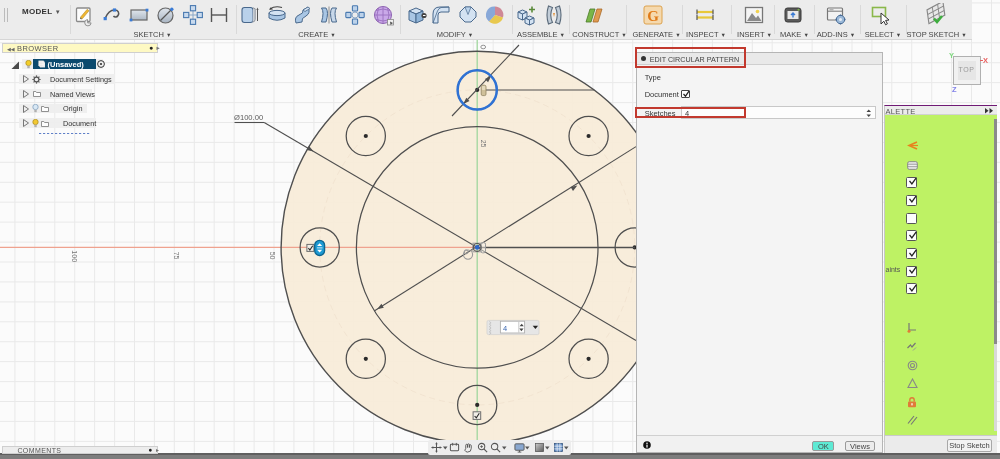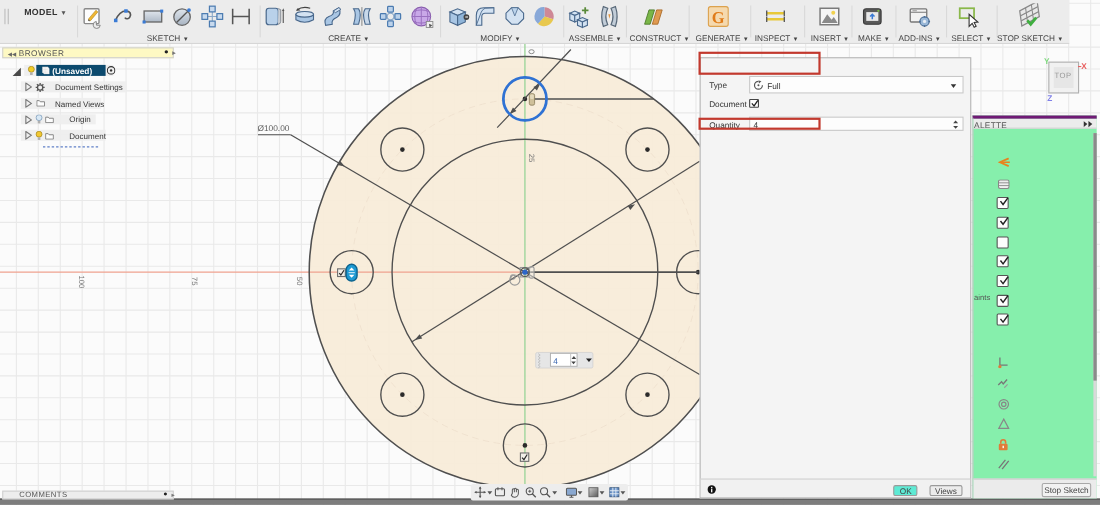--- a/index.html
+++ b/index.html
@@ -359,59 +359,52 @@
       </svg>
 <svg style="position:absolute;left:41px;top:119.60000000000001px" width="8" height="7" viewBox="0 0 8 7">
         <path d="M0.5 1.5h2.3l0.8 1h3.9v4H0.5z" fill="#fdfdfd" stroke="#777" stroke-width="0.8"></path>
       </svg>
 <span style="position:absolute;left:63px;top:119.2px;font-size:7.3px;color:#333;white-space:nowrap">Document</span>
 <svg style="position:absolute;left:39px;top:131.5px" width="52" height="4">
         <line x1="0" y1="1.5" x2="52" y2="1.5" stroke="#6080c8" stroke-width="1.1" stroke-dasharray="2.2,1.8"></line>
       </svg>
 </div>
 <div id="dialog" style="position:absolute;left:635.7px;top:52.3px;width:247.8px;height:401px;background:#f4f4f4;border:1px solid #b5b5b5;box-sizing:border-box;z-index:30">
+<div style="position:absolute;left:0;top:0;width:100%;height:12.2px;background:#e9e9e9;border-bottom:1px solid #cfcfcf;box-sizing:border-box">
+        <span style="position:absolute;left:4.5px;top:2.5px;width:5px;height:5px;border-radius:50%;background:#333"></span>
+        <span style="position:absolute;left:13px;top:1.8px;font-size:7.2px;color:#444">EDIT CIRCULAR PATTERN</span>
+      </div>
 <div style="position:absolute;left:8px;top:19.5px;font-size:7.5px;color:#333">Type</div>
-<div style="position:absolute;left:44.8px;top:15.8px;width:195px;height:15.5px;background:#fdfdfd;border:1px solid #c8c8c8;box-sizing:border-box">
-        <svg style="position:absolute;left:3px;top:2.8px" width="9" height="9" viewBox="0 0 10 10">
-          <path d="M5 1 A4 4 0 1 0 9 5" fill="none" stroke="#555" stroke-width="1.2"></path>
-          <polygon points="5,0 8,1 5.5,3.2" fill="#555"></polygon>
-          <circle cx="5" cy="5" r="1" fill="#555"></circle>
-        </svg>
-        <span style="position:absolute;left:15px;top:3.6px;font-size:7.5px;color:#333">Full</span>
-        <svg style="position:absolute;right:5px;top:5.5px" width="6" height="5">
-          <polygon points="0.3,0.5 5.3,0.5 2.8,4" fill="#333"></polygon>
-        </svg>
-      </div>
 <div style="position:absolute;left:8px;top:36.8px;font-size:7.5px;color:#333">Document</div>
 <div style="position:absolute;left:44.8px;top:36.5px;width:8.2px;height:8.2px;background:#fdfdfd;border:1.3px solid #444;border-radius:1px;box-sizing:border-box">
         <svg style="position:absolute;left:0px;top:-1px" width="9" height="9">
           <path d="M1.5 4l2 2.2 3.5-5" stroke="#222" stroke-width="1.2" fill="none"></path>
         </svg>
       </div>
-<div style="position:absolute;left:8px;top:55.5px;font-size:7.5px;color:#333">Quantity</div>
+<div style="position:absolute;left:8px;top:55.5px;font-size:7.5px;color:#333">Sketches</div>
 <div style="position:absolute;left:44.8px;top:53.2px;width:195px;height:12.3px;background:#fdfdfd;border:1px solid #c8c8c8;box-sizing:border-box">
         <span style="position:absolute;left:2.5px;top:2px;font-size:7.5px;color:#333">4</span>
         <svg style="position:absolute;right:3.5px;top:1.8px" width="6" height="9">
           <polygon points="0.5,3 5,3 2.75,0.5" fill="#444"></polygon>
           <polygon points="0.5,5.5 5,5.5 2.75,8" fill="#444"></polygon>
         </svg>
       </div>
 <div style="position:absolute;left:0;bottom:0;width:100%;height:17px;background:#f1f1f1;border-top:1px solid #d0d0d0;box-sizing:border-box">
         <svg style="position:absolute;left:6px;top:4.5px" width="8" height="8">
           <circle cx="4" cy="4" r="3.8" fill="#111"></circle>
           <rect x="3.4" y="1.6" width="1.2" height="1.4" fill="#fff"></rect>
           <rect x="3.4" y="3.6" width="1.2" height="3" fill="#fff"></rect>
         </svg>
         <div style="position:absolute;left:175.6px;top:4.6px;width:22.2px;height:10.4px;background:#5eead4;border:1px solid #9a9a9a;border-radius:2px;box-sizing:border-box;text-align:center;font-size:7.5px;color:#444;line-height:9px">OK</div>
         <div style="position:absolute;left:208.1px;top:4.6px;width:30.4px;height:10.4px;background:#ececec;border:1px solid #9a9a9a;border-radius:2px;box-sizing:border-box;text-align:center;font-size:7.5px;color:#444;line-height:9px">Views</div>
       </div>
 </div>
 <div style="position:absolute;left:634.7px;top:47.1px;width:111.8px;height:20.8px;border:2.2px solid #c2392e;box-sizing:border-box;z-index:50"></div>
 <div style="position:absolute;left:635.2px;top:106.9px;width:111.3px;height:10.9px;border:2.2px solid #c2392e;box-sizing:border-box;z-index:50"></div>
-<div id="palette" style="position:absolute;left:884px;top:104.8px;width:113px;height:348.5px;background:#86efac;border-left:1px solid #c8c8c8;border-top:3px solid #701a75;box-sizing:border-box;z-index:20">
+<div id="palette" style="position:absolute;left:884px;top:104.8px;width:113px;height:348.5px;background:#bef264;border-left:1px solid #c8c8c8;border-top:1px solid #701a75;box-sizing:border-box;z-index:20">
 <div style="position:absolute;left:0;top:0;width:100%;height:9.7px;background:#ececec;border-bottom:1px solid #d2d2d2;box-sizing:border-box">
         <span style="position:absolute;left:0.5px;top:0.8px;font-size:7.5px;color:#555;letter-spacing:0.3px">ALETTE</span>
         <svg style="position:absolute;right:3px;top:2px" width="9" height="6">
           <polygon points="0,0 3.5,2.8 0,5.6" fill="#333"></polygon>
           <polygon points="4.5,0 8,2.8 4.5,5.6" fill="#333"></polygon>
         </svg>
       </div>
 <svg style="position:absolute;left:22px;top:35px" width="12" height="9" viewBox="0 0 12 9">
         <path d="M10 1 L2 4.5 L10 8" fill="none" stroke="#e8821e" stroke-width="1.6"></path>
         <path d="M4 4.5h7" stroke="#e8821e" stroke-width="1.2"></path>

